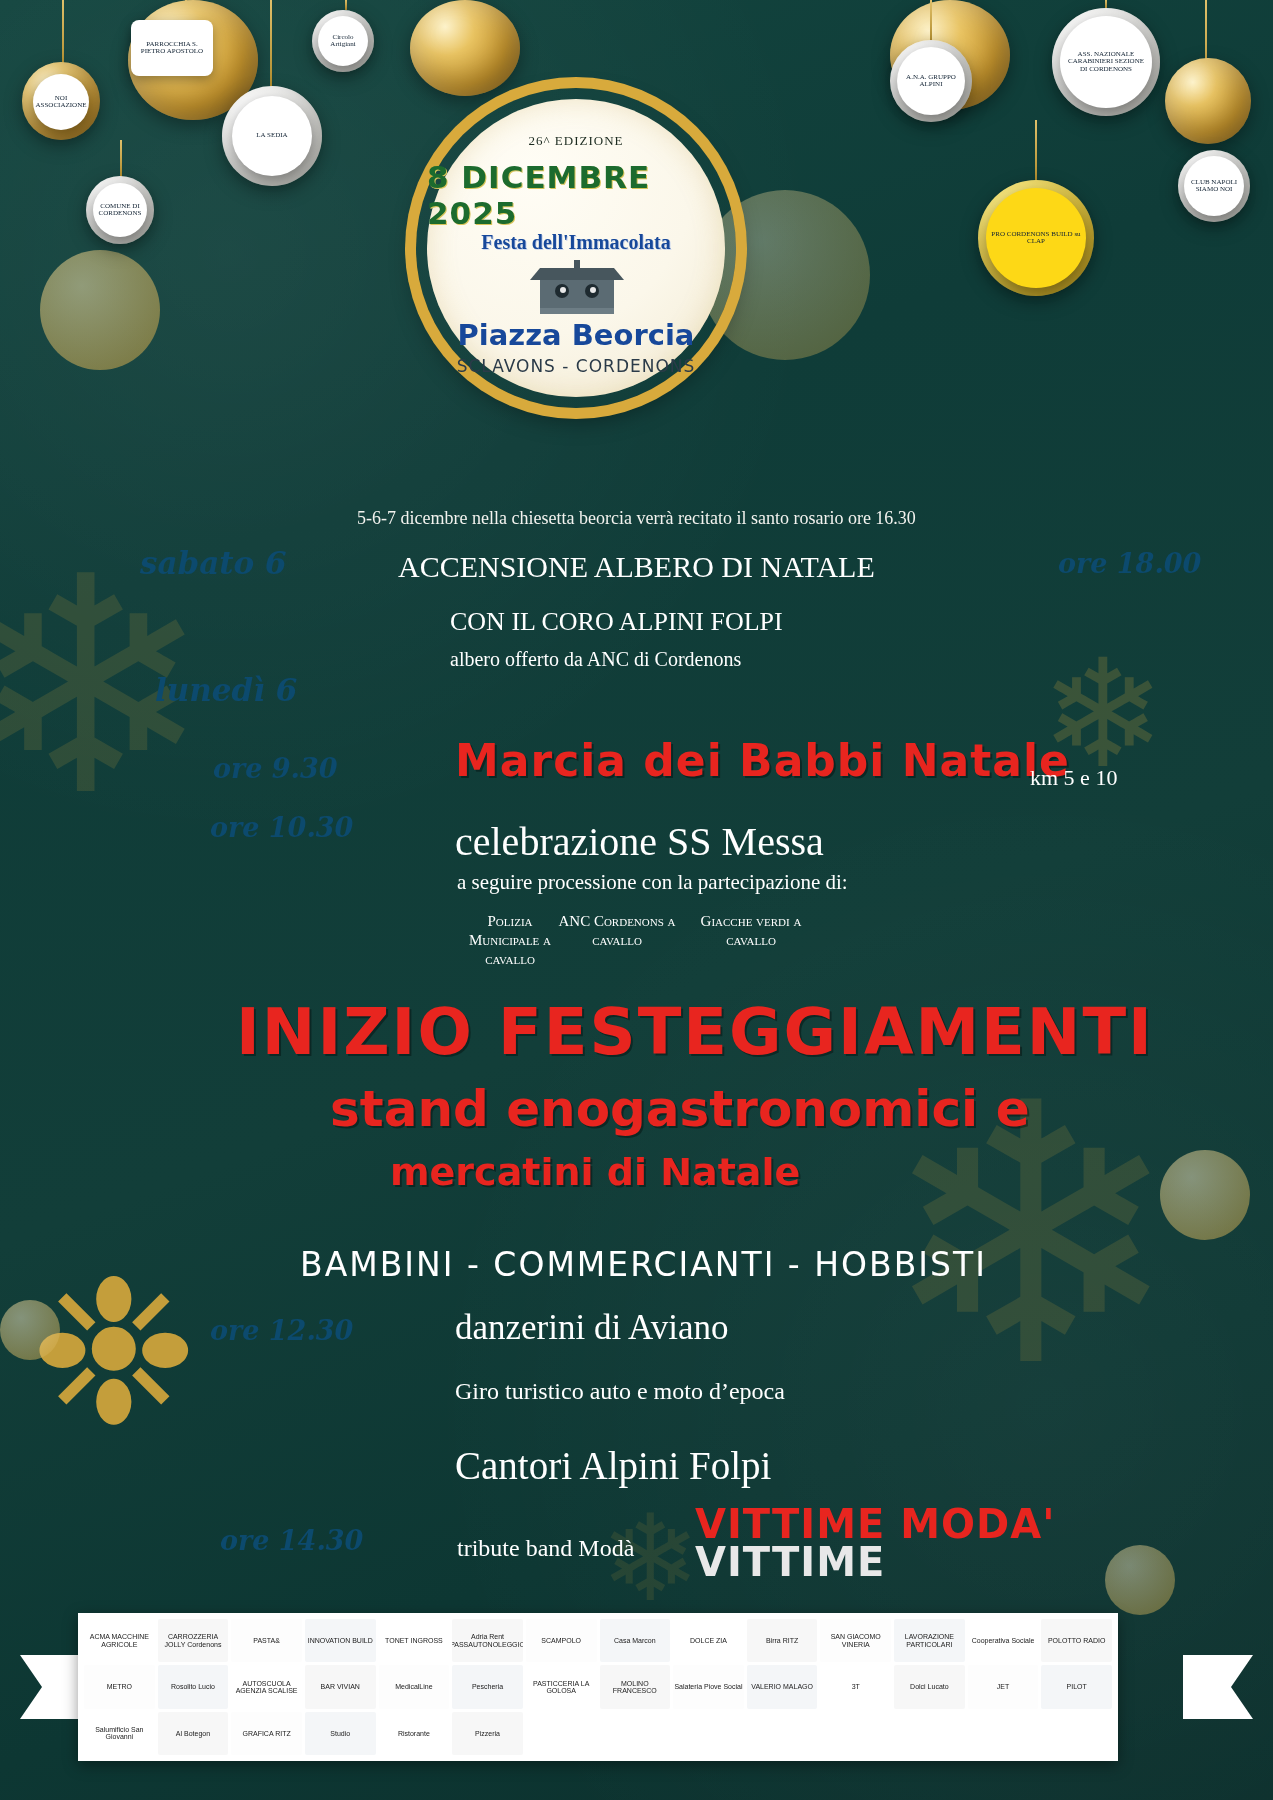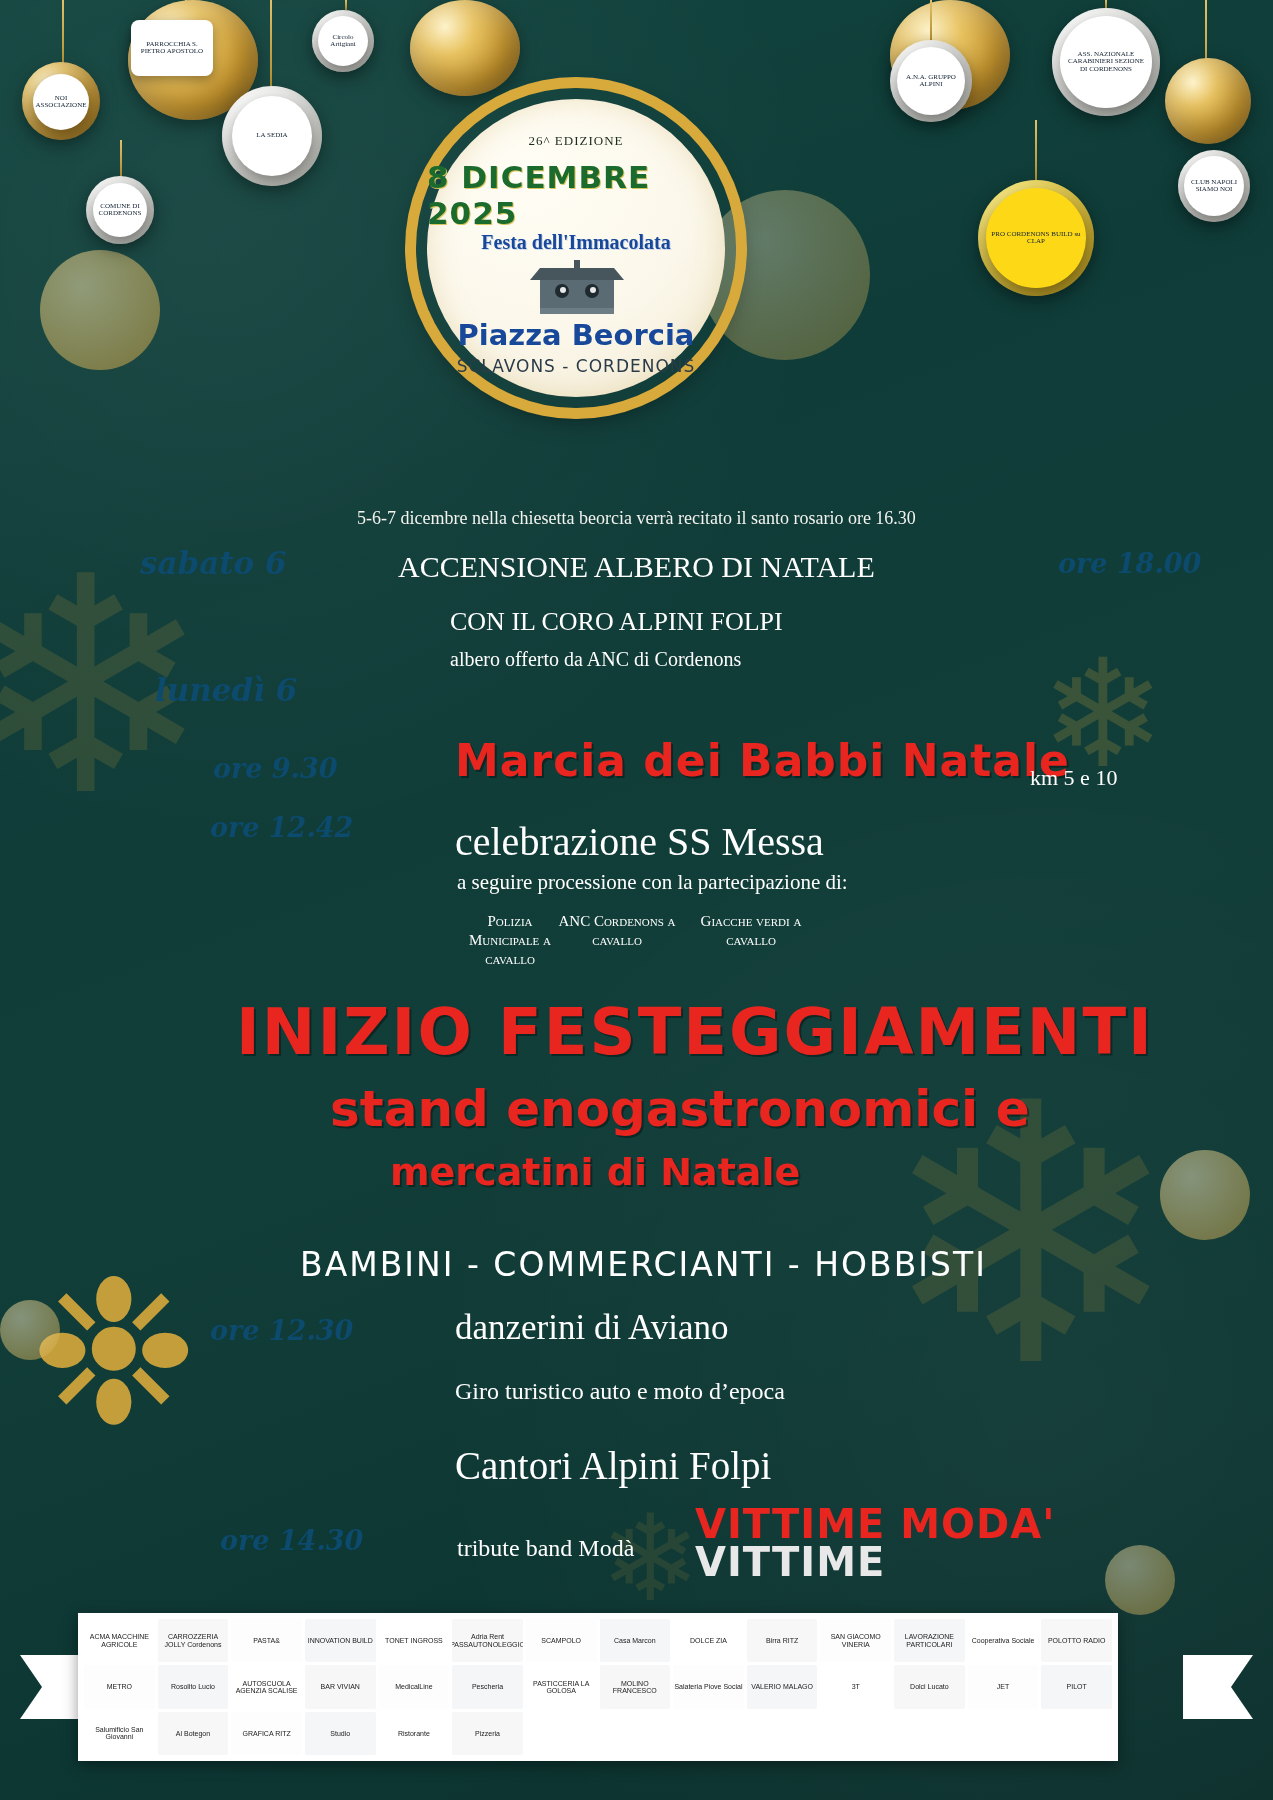--- a/index.html
+++ b/index.html
@@ -173,21 +173,21 @@
 <div class="line caps" style="left:398px;top:550px;font-size:30px;">ACCENSIONE ALBERO DI NATALE</div>
 <div class="hour script" style="left:1058px;top:548px;">ore 18.00</div>
 <div class="line caps" style="left:450px;top:607px;font-size:26px;">CON IL CORO ALPINI FOLPI</div>
 <div class="line" style="left:450px;top:648px;font-size:20px;">albero offerto da ANC di Cordenons</div>
 
 <div class="day script" style="left:155px;top:672px;">lunedì 6</div>
 <div class="hour script" style="left:213px;top:753px;">ore 9.30</div>
 <div class="line red-display" style="left:455px;top:735px;font-size:44px;letter-spacing:1px;">Marcia dei Babbi Natale</div>
 <div class="line" style="left:1030px;top:765px;font-size:22px;">km 5 e 10</div>
 
-<div class="hour script" style="left:210px;top:812px;">ore 12.42</div>
+<div class="hour script" style="left:210px;top:812px;">ore 10.30</div>
 <div class="line serif-xl" style="left:455px;top:818px;font-size:40px;">celebrazione SS Messa</div>
 <div class="line" style="left:457px;top:870px;font-size:21px;">a seguire processione con la partecipazione di:</div>
 
 <div class="partner" style="left:455px;top:912px;width:110px;">Polizia Municipale a cavallo</div>
 <div class="partner" style="left:552px;top:912px;width:130px;">ANC Cordenons a cavallo</div>
 <div class="partner" style="left:686px;top:912px;width:130px;">Giacche verdi a cavallo</div>
 
 <div class="line red-display" style="left:236px;top:995px;font-size:64px;letter-spacing:2px;">INIZIO FESTEGGIAMENTI</div>
 <div class="line red-display" style="left:330px;top:1080px;font-size:50px;">stand enogastronomici e</div>
 <div class="line red-display" style="left:390px;top:1150px;font-size:38px;">mercatini di Natale</div>

